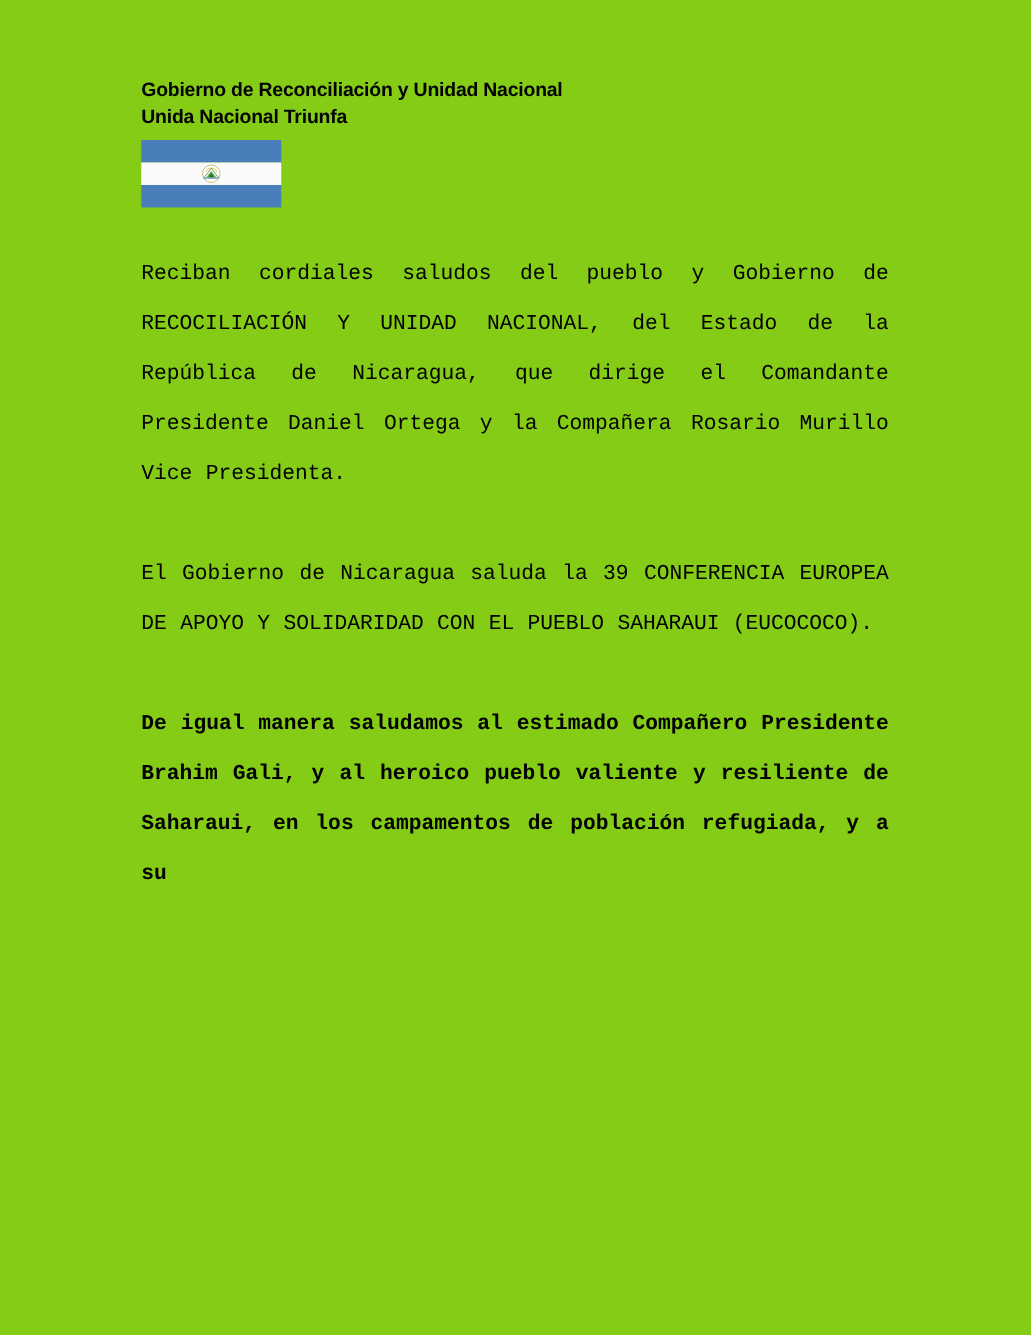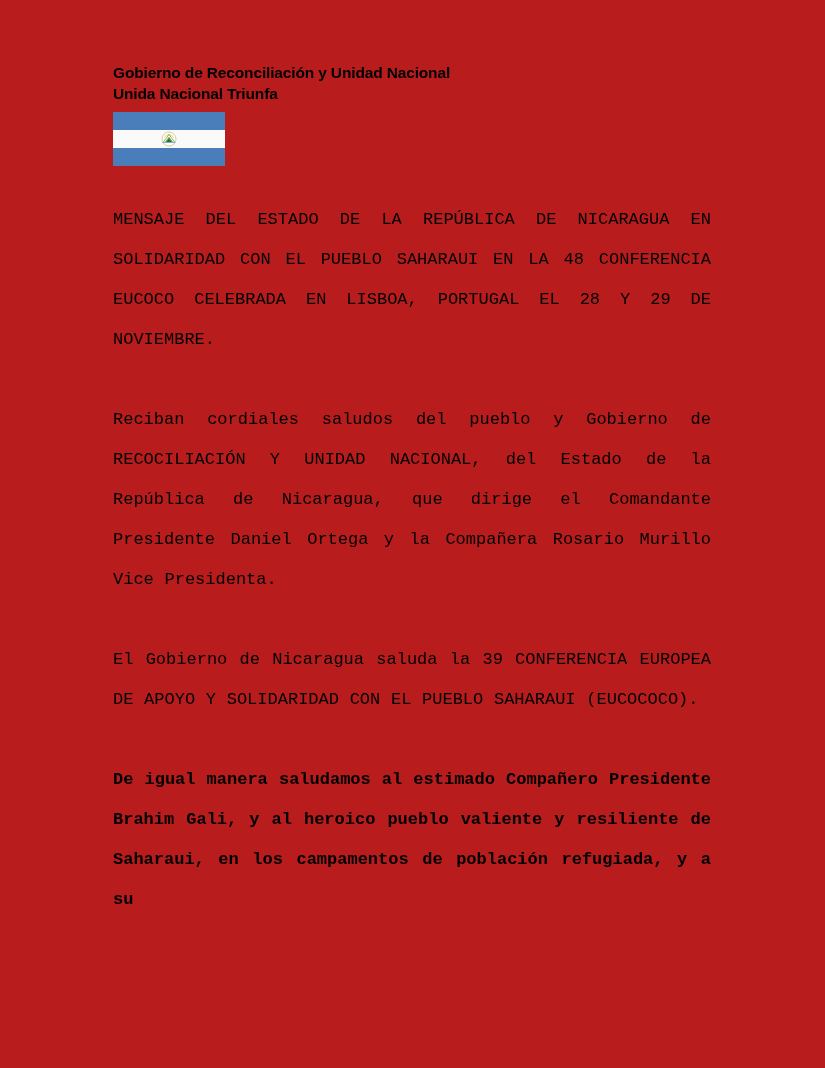--- a/index.html
+++ b/index.html
@@ -11,21 +11,21 @@
     width: 825px;
     height: 1068px;
     position: relative;
     font-family: "Liberation Sans", sans-serif;
     overflow: hidden;
   }
 
   .page {
     position: absolute;
     inset: 0;
-    background: #b91c1c;
+    background: #84cc16;
   }
 
   
   .letterhead {
     position: absolute;
     left: 113px;
     top: 62px;
     width: 620px;
   }
   .letterhead-line {
@@ -102,19 +102,18 @@
       <circle cx="18" cy="16" r="14" fill="#FFFFFF" stroke="#C8B860" stroke-width="1.4"></circle>
       <path d="M6 23 L18 7 L30 23 Z" fill="#FFFFFF" stroke="#3A7A3A" stroke-width="1.2"></path>
       <path d="M10 22 L18 11.5 L26 22 Z" fill="#5FA83F"></path>
       <path d="M13.5 22 L18 15 L22.5 22 Z" fill="#2E6B2E"></path>
       <path d="M9 13.5 A9.5 9.5 0 0 1 27 13.5" fill="none" stroke="#E0B030" stroke-width="1.3"></path>
       <rect x="6" y="22" width="24" height="2" fill="#7FAFD8"></rect>
     </svg>
   </div>
 
   <div class="body-text">
-    <p class="para">MENSAJE DEL ESTADO DE LA REPÚBLICA DE NICARAGUA EN SOLIDARIDAD CON EL PUEBLO SAHARAUI EN LA 48 CONFERENCIA EUCOCO CELEBRADA EN LISBOA, PORTUGAL EL 28 Y 29 DE NOVIEMBRE.</p>
     <p class="para">Reciban cordiales saludos del pueblo y Gobierno de RECOCILIACIÓN Y UNIDAD NACIONAL, del Estado de la República de Nicaragua, que dirige el Comandante Presidente Daniel Ortega y la Compañera Rosario Murillo Vice Presidenta.</p>
     <p class="para">El Gobierno de Nicaragua saluda la 39 CONFERENCIA EUROPEA DE APOYO Y SOLIDARIDAD CON EL PUEBLO SAHARAUI (EUCOCOCO).</p>
     <p class="para">De igual manera saludamos al estimado Compañero Presidente Brahim Gali, y al heroico pueblo valiente y resiliente de Saharaui, en los campamentos de población refugiada, y a su</p>
   </div>
 
 </div>
 
 </body></html>

